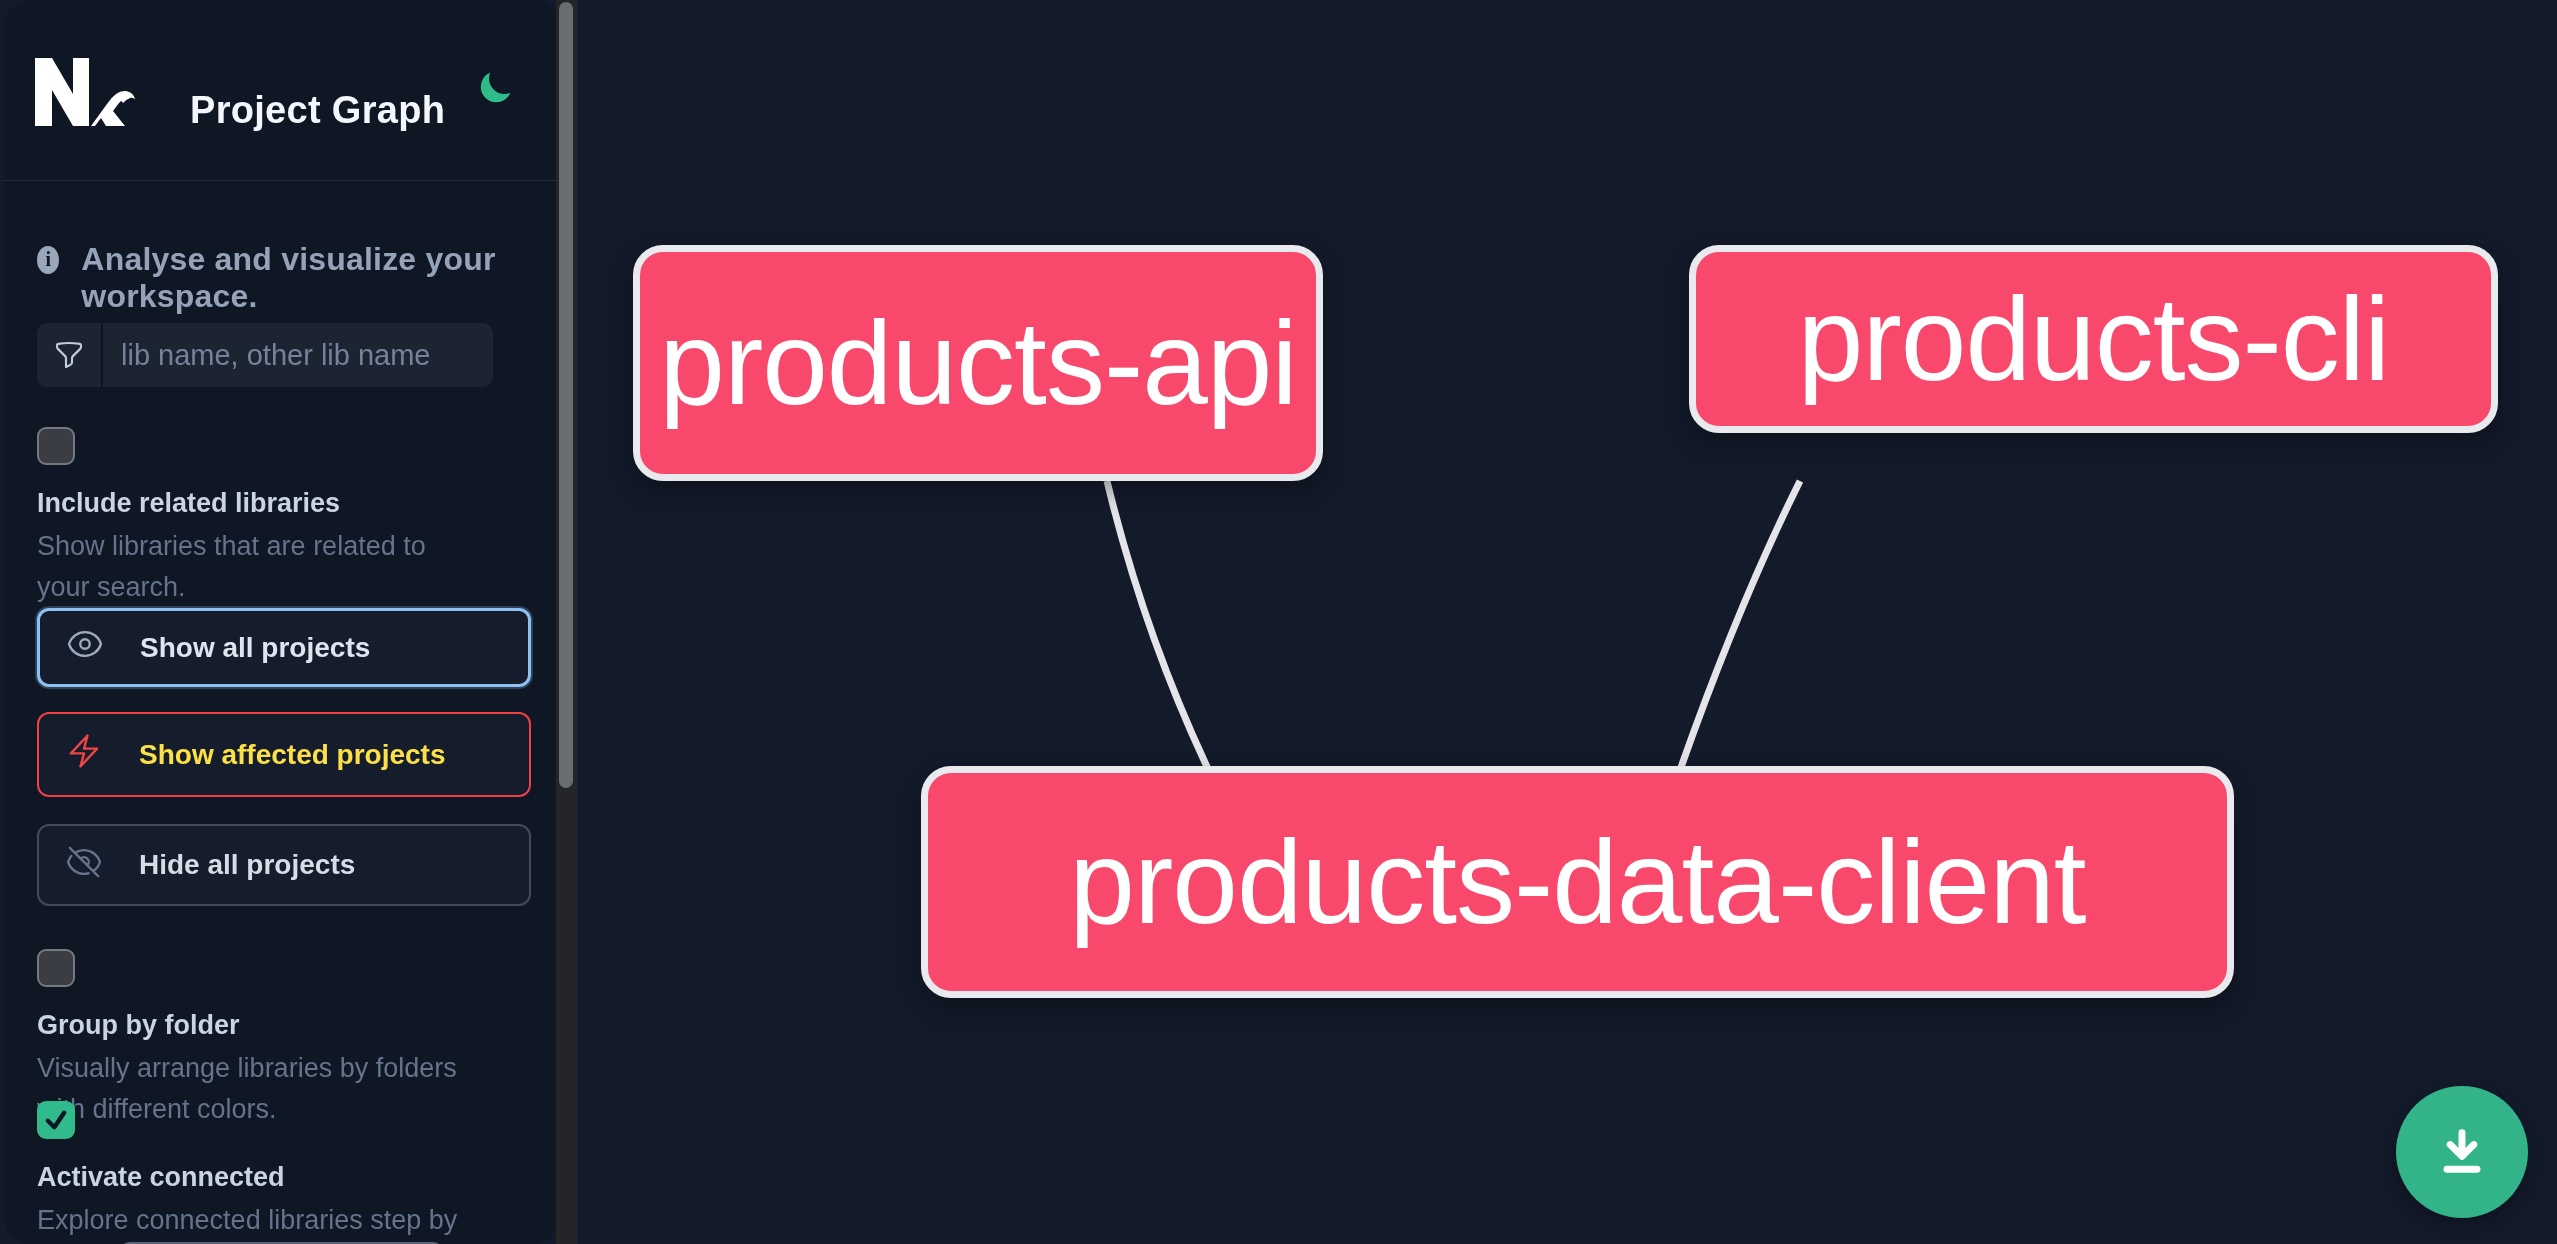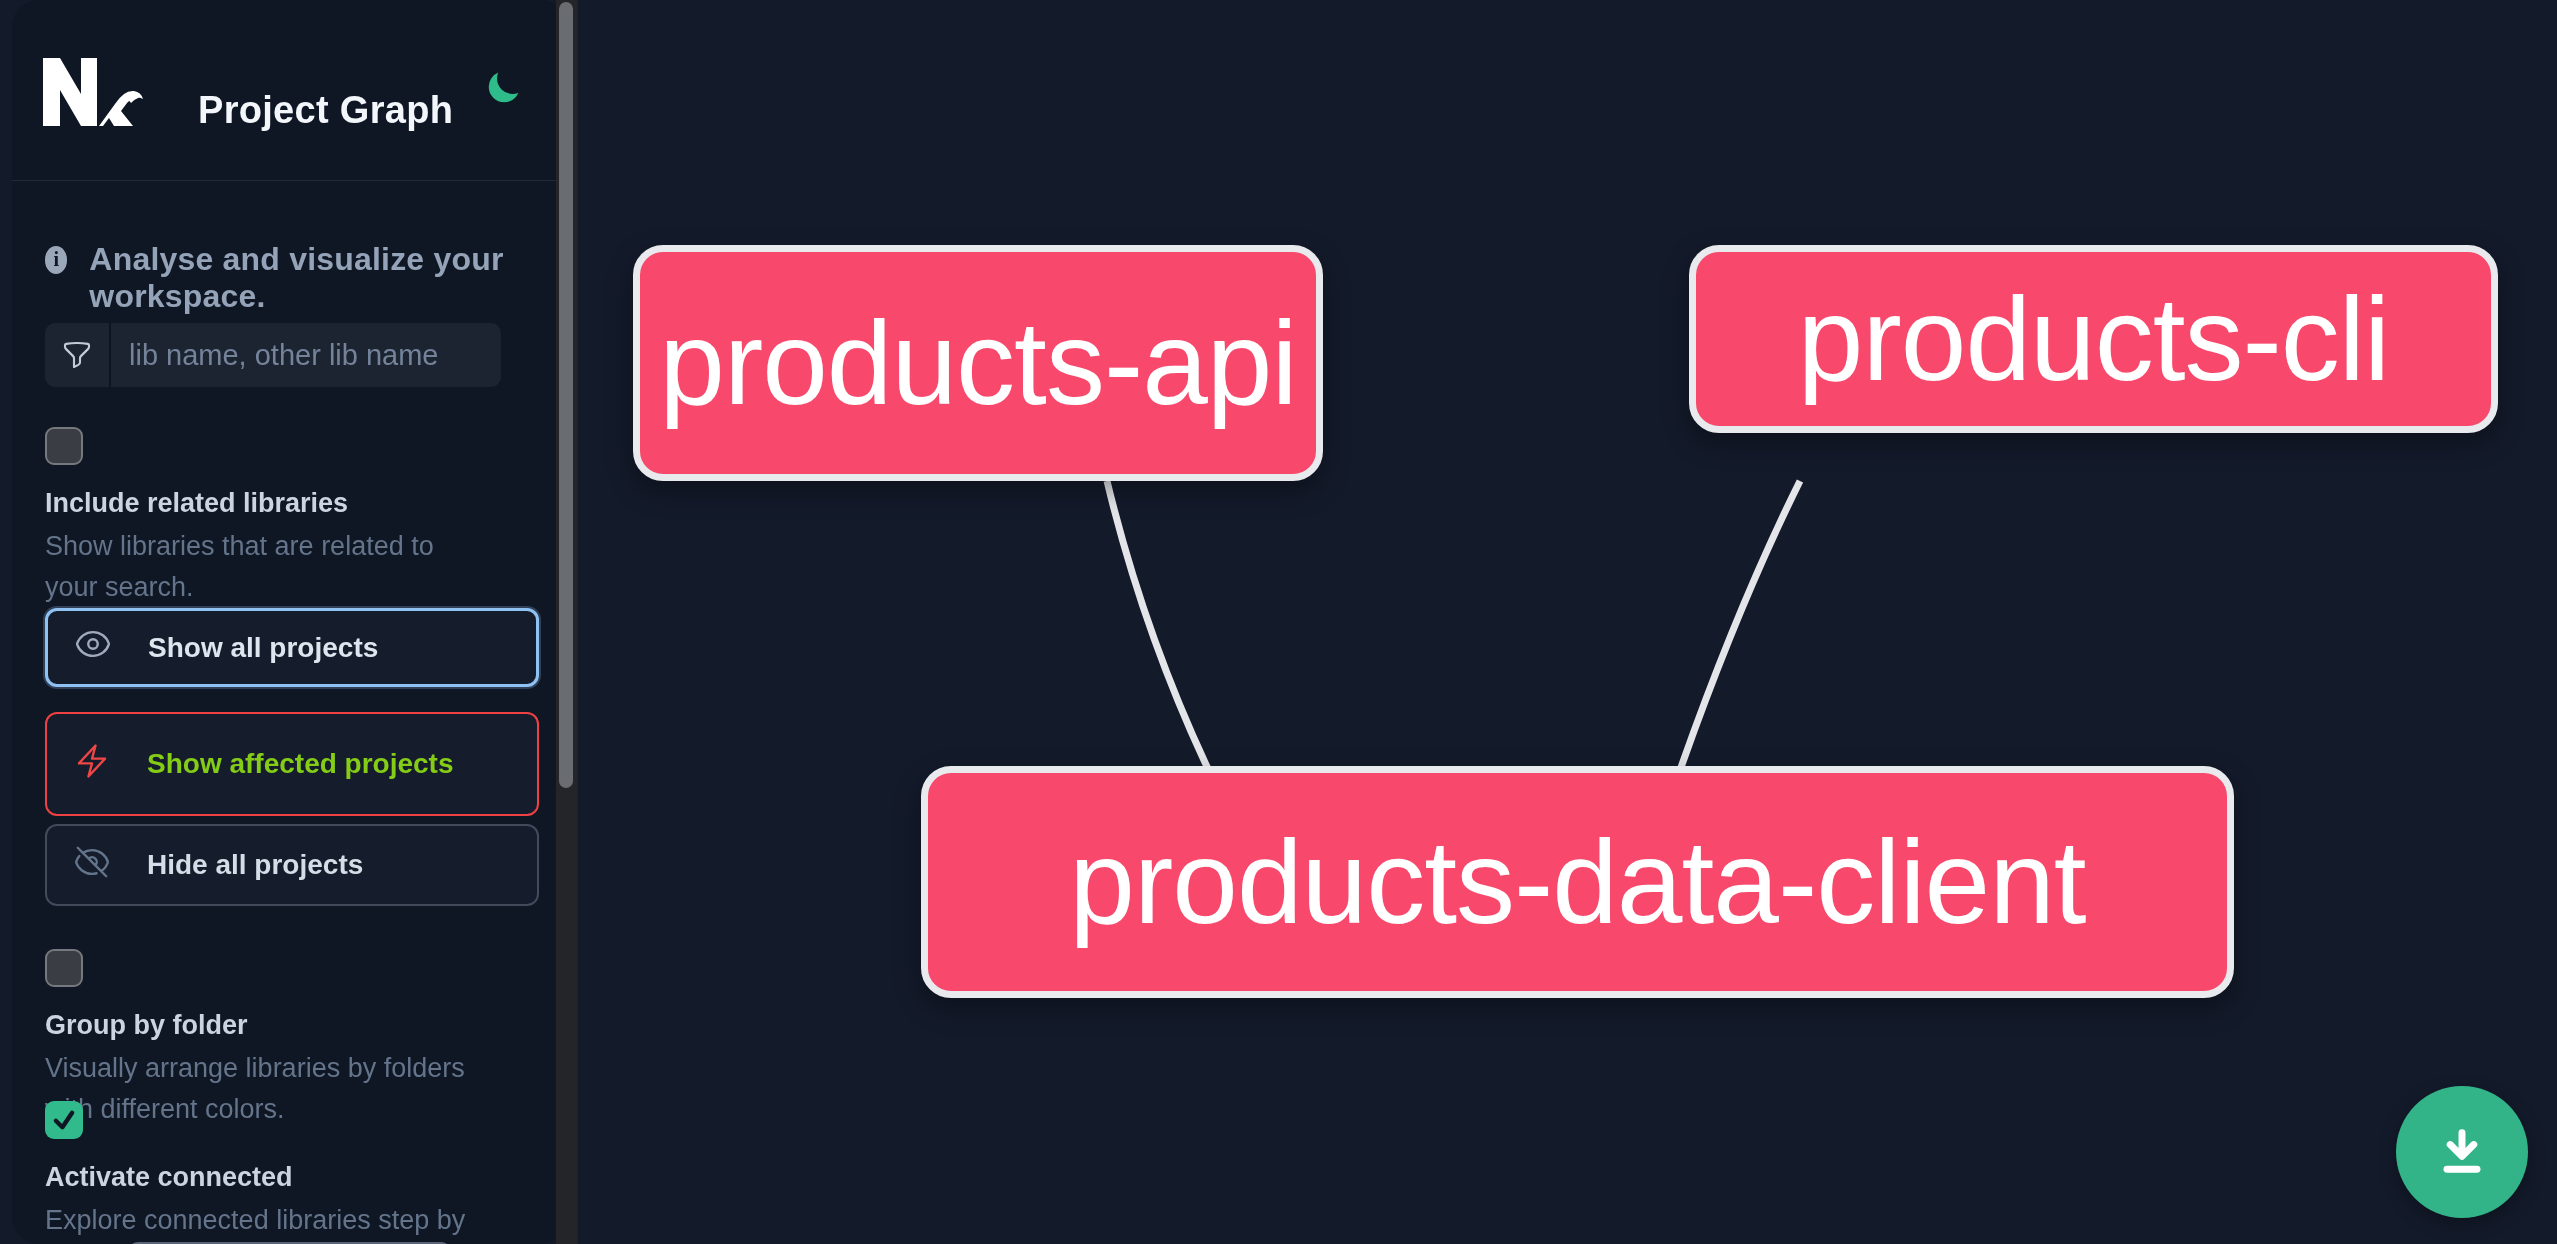--- a/index.html
+++ b/index.html
@@ -3,21 +3,21 @@
 <meta charset="utf-8">
 <style>
   html,body{margin:0;padding:0;}
   body{
     width:2557px;height:1244px;position:relative;overflow:hidden;
     background:#131a2a;
     font-family:"Liberation Sans",sans-serif;
     -webkit-font-smoothing:antialiased;
   }
   
-  .sidebar{position:absolute;left:12px;top:0;width:556px;height:1244px;background:#0f1624;border-radius:27px;}
+  .sidebar{position:absolute;left:4px;top:0;width:556px;height:1244px;background:#0f1624;border-radius:27px;}
   .logo-wrap{position:absolute;left:31px;top:58px;width:100px;height:68px;}
   .page-title{position:absolute;left:186px;top:64px;font-size:38px;font-weight:700;color:#f3f6fa;letter-spacing:.3px;}
   .moon{position:absolute;left:472px;top:68px;width:38px;height:40px;}
   .hdr-divider{position:absolute;left:0;top:180px;width:556px;height:1px;background:#202a3b;}
 
   .info-row{position:absolute;left:33px;top:204px;display:flex;align-items:center;gap:22px;}
   .info-badge{width:28px;height:28px;border-radius:50%;background:#9aa7b8;color:#0f1624;
     display:flex;align-items:center;justify-content:center;font-size:20px;font-weight:800;
     font-family:"Liberation Serif",serif;}
   .info-text{font-size:32px;font-weight:600;color:#94a3b8;letter-spacing:.2px;margin-top:37px;}
@@ -33,21 +33,21 @@
   .checkbox{width:38px;height:38px;border-radius:9px;box-sizing:border-box;flex:none;margin-top:3px;
     background:#3a3e44;border:2px solid #75797e;}
   .checkbox.checked{background:#31ba8b;border:none;display:flex;align-items:center;justify-content:center;}
   .check-label{font-size:27px;font-weight:700;color:#cbd5e1;line-height:40px;}
   .check-desc{font-size:27px;font-weight:400;color:#64748b;line-height:41px;margin-top:3px;width:445px;}
 
   .side-btn{position:absolute;left:33px;width:494px;box-sizing:border-box;border-radius:12px;
     background:#151d2c;display:flex;align-items:center;gap:36px;padding:0 0 0 26px;
     font-family:"Liberation Sans",sans-serif;font-size:28px;font-weight:700;cursor:pointer;}
   .btn-all{top:608px;height:79px;border:3px solid #8fc1f3;color:#dde5ee;box-shadow:0 0 0 2px rgba(143,193,243,.25);}
-  .btn-affected{top:712px;height:104px;border:2px solid #ee4143;color:#84cc16;}
+  .btn-affected{top:712px;height:85px;border:2px solid #ee4143;color:#fde047;}
   .btn-hide{top:824px;height:82px;border:2px solid #414b5c;color:#d5dde7;}
   .side-btn svg{flex:none;}
 
   .segmented{position:absolute;left:116px;top:1242px;height:42px;display:flex;}
   .segment{box-sizing:border-box;background:#151d2c;border:2px solid #5b6678;}
   .segment:nth-child(1){width:95px;border-radius:10px 0 0 0;}
   .segment:nth-child(2){width:138px;margin-left:-2px;}
   .segment:nth-child(3){width:94px;margin-left:-2px;border-radius:0 10px 0 0;}
 
   

